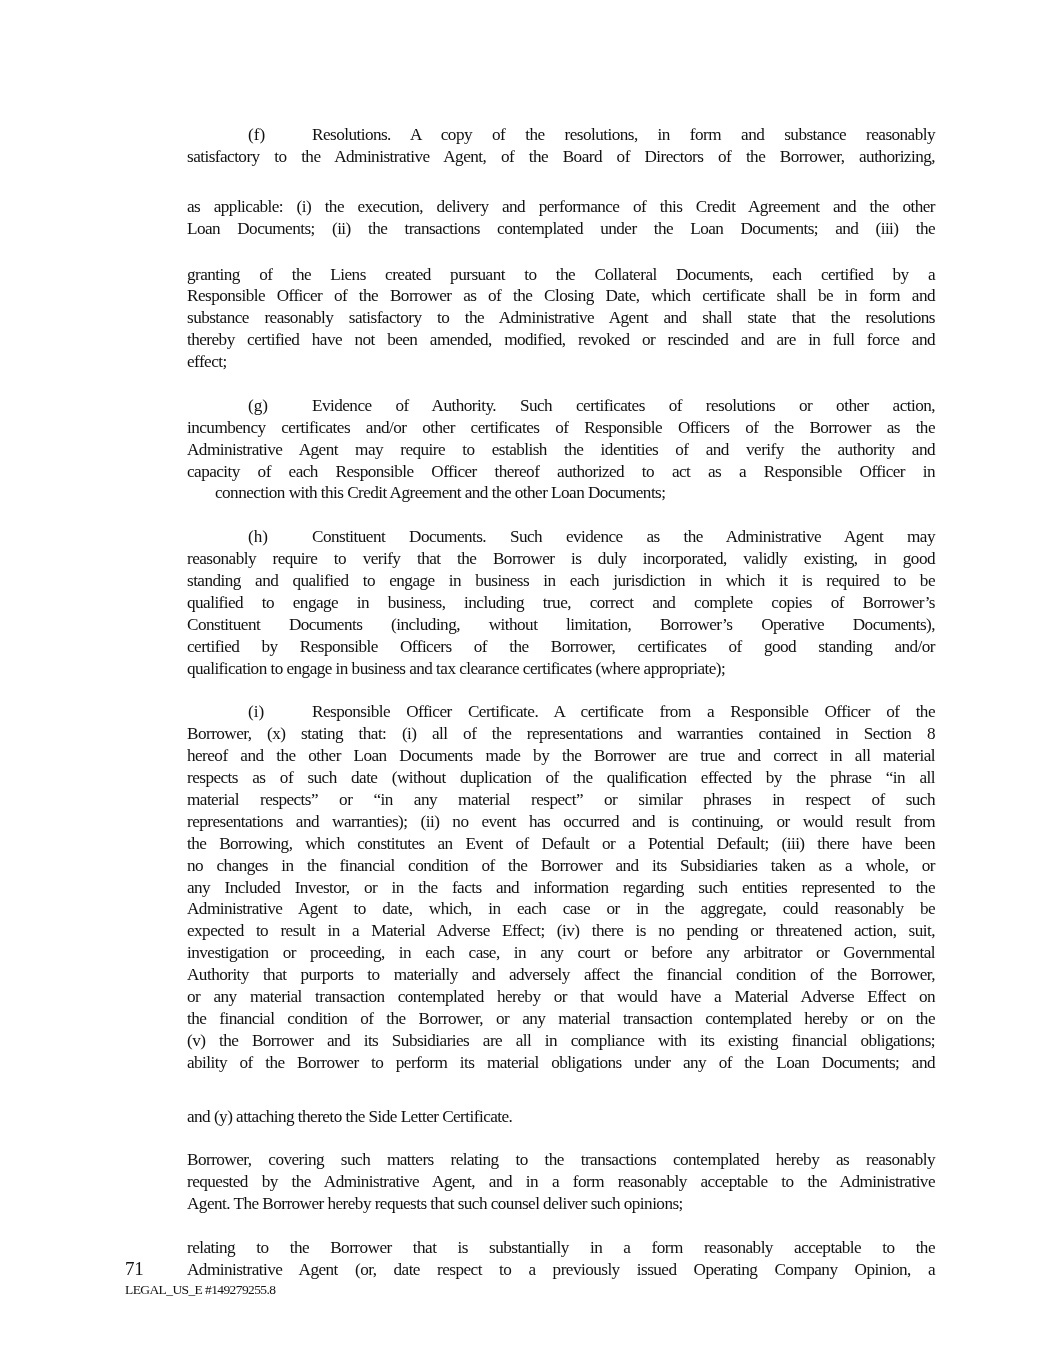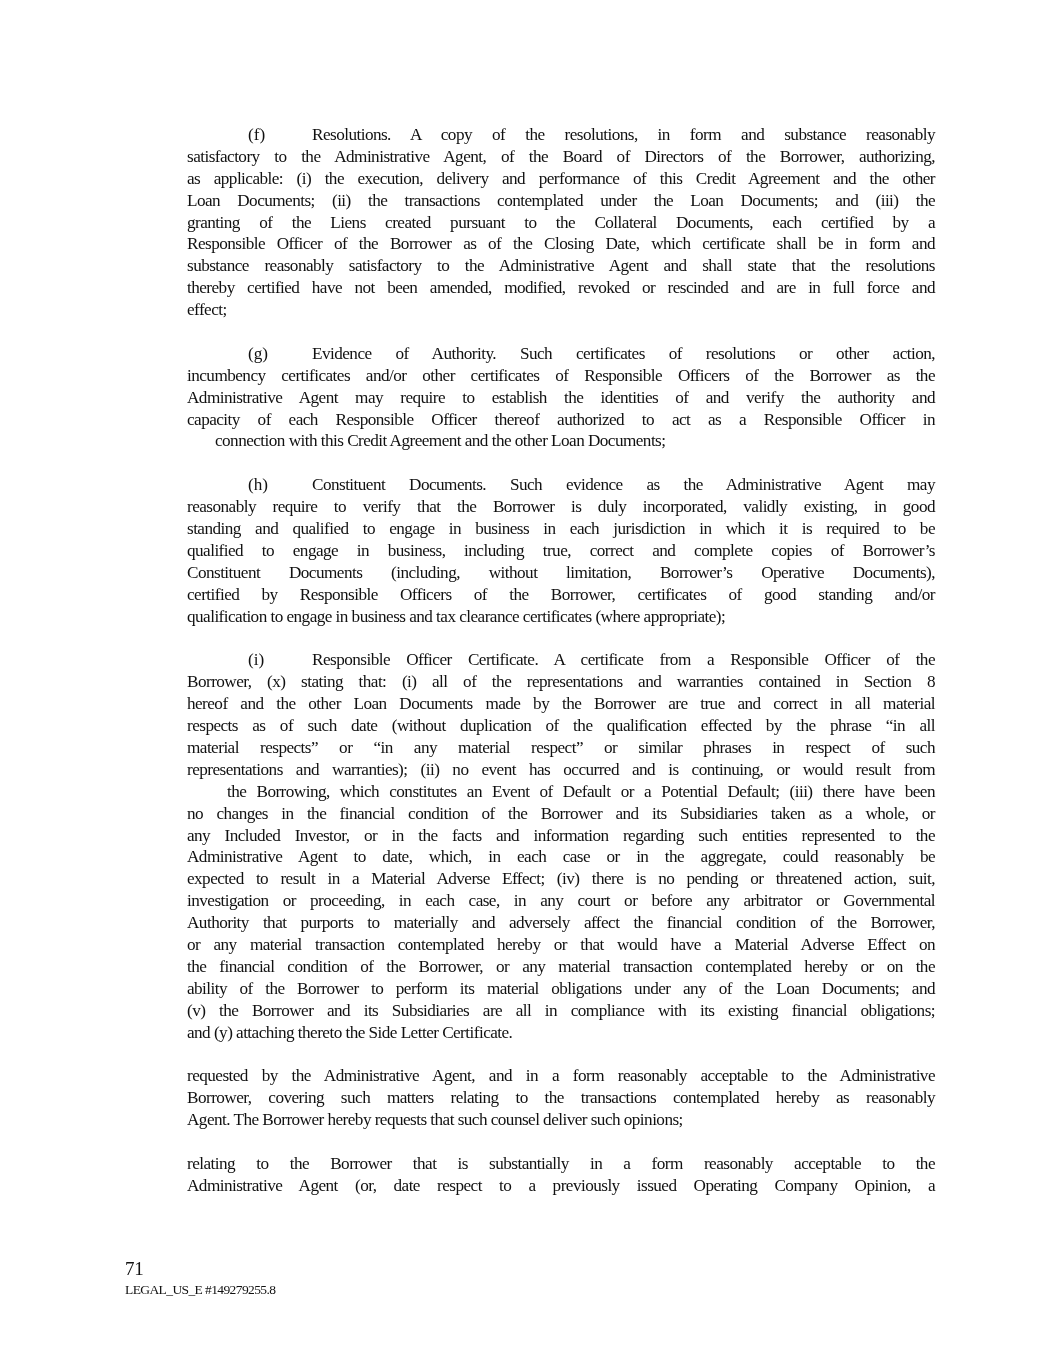--- a/index.html
+++ b/index.html
@@ -77,23 +77,23 @@
   </style>
 </head>
 <body>
 
 <div class="page">
   <div class="body-text">
 
     <div class="para">
       <span class="line first" style="display: block;"><span class="num">(f)</span><span>Resolutions.  A copy of the resolutions, in form and substance reasonably</span></span>
       <span class="line" style="display: block;">satisfactory to the Administrative Agent, of the Board of Directors of the Borrower, authorizing,</span>
-      <span class="line" style="display: block;">as applicable: (i) the execution, delivery and performance of this Credit Agreement and the other</span>
+      <span class="line" style="display: block; margin-top: 28px;">as applicable: (i) the execution, delivery and performance of this Credit Agreement and the other</span>
       <span class="line" style="display: block;">Loan Documents; (ii) the transactions contemplated under the Loan Documents; and (iii) the</span>
-      <span class="line" style="display: block;">granting of the Liens created pursuant to the Collateral Documents, each certified by a</span>
+      <span class="line" style="display: block; margin-top: 24px;">granting of the Liens created pursuant to the Collateral Documents, each certified by a</span>
       <span class="line" style="display: block;">Responsible Officer of the Borrower as of the Closing Date, which certificate shall be in form and</span>
       <span class="line" style="display: block;">substance reasonably satisfactory to the Administrative Agent and shall state that the resolutions</span>
       <span class="line" style="display: block;">thereby certified have not been amended, modified, revoked or rescinded and are in full force and</span>
       <span class="line last" style="display: block;">effect;</span>
     </div>
 
     <div class="para">
       <span class="line first" style="display: block;"><span class="num">(g)</span><span>Evidence of Authority.  Such certificates of resolutions or other action,</span></span>
       <span class="line" style="display: block;">incumbency certificates and/or other certificates of Responsible Officers of the Borrower as the</span>
       <span class="line" style="display: block;">Administrative Agent may require to establish the identities of and verify the authority and</span>
@@ -111,37 +111,37 @@
       <span class="line last" style="display: block;">qualification to engage in business and tax clearance certificates (where appropriate);</span>
     </div>
 
     <div class="para">
       <span class="line first" style="display: block;"><span class="num">(i)</span><span>Responsible Officer Certificate.  A certificate from a Responsible Officer of the</span></span>
       <span class="line" style="display: block;">Borrower, (x) stating that: (i) all of the representations and warranties contained in Section 8</span>
       <span class="line" style="display: block;">hereof and the other Loan Documents made by the Borrower are true and correct in all material</span>
       <span class="line" style="display: block;">respects as of such date (without duplication of the qualification effected by the phrase “in all</span>
       <span class="line" style="display: block;">material respects” or “in any material respect” or similar phrases in respect of such</span>
       <span class="line" style="display: block;">representations and warranties); (ii) no event has occurred and is continuing, or would result from</span>
-      <span class="line" style="display: block; margin-left: 40px;">the Borrowing, which constitutes an Event of Default or a Potential Default; (iii) there have been</span>
+      <span class="line" style="display: block;">the Borrowing, which constitutes an Event of Default or a Potential Default; (iii) there have been</span>
       <span class="line" style="display: block;">no changes in the financial condition of the Borrower and its Subsidiaries taken as a whole, or</span>
       <span class="line" style="display: block;">any Included Investor, or in the facts and information regarding such entities represented to the</span>
       <span class="line" style="display: block;">Administrative Agent to date, which, in each case or in the aggregate, could reasonably be</span>
       <span class="line" style="display: block;">expected to result in a Material Adverse Effect; (iv) there is no pending or threatened action, suit,</span>
       <span class="line" style="display: block;">investigation or proceeding, in each case, in any court or before any arbitrator or Governmental</span>
       <span class="line" style="display: block;">Authority that purports to materially and adversely affect the financial condition of the Borrower,</span>
       <span class="line" style="display: block;">or any material transaction contemplated hereby or that would have a Material Adverse Effect on</span>
       <span class="line" style="display: block;">the financial condition of the Borrower, or any material transaction contemplated hereby or on the</span>
+      <span class="line" style="display: block;">(v) the Borrower and its Subsidiaries are all in compliance with its existing financial obligations;</span>
       <span class="line" style="display: block;">ability of the Borrower to perform its material obligations under any of the Loan Documents; and</span>
-      <span class="line" style="display: block;">(v) the Borrower and its Subsidiaries are all in compliance with its existing financial obligations;</span>
-      <span class="line last" style="display: block;">and (y) attaching thereto the Side Letter Certificate.</span>
+      <span class="line last" style="display: block; margin-top: 32px;">and (y) attaching thereto the Side Letter Certificate.</span>
     </div>
 
     <div class="para">
+      <span class="line" style="display: block;">Borrower, covering such matters relating to the transactions contemplated hereby as reasonably</span>
       <span class="line" style="display: block;">requested by the Administrative Agent, and in a form reasonably acceptable to the Administrative</span>
-      <span class="line" style="display: block;">Borrower, covering such matters relating to the transactions contemplated hereby as reasonably</span>
       <span class="line last" style="display: block;">Agent.  The Borrower hereby requests that such counsel deliver such opinions;</span>
     </div>
 
     <div class="para">
       <span class="line" style="display: block;">relating to the Borrower that is substantially in a form reasonably acceptable to the</span>
       <span class="line" style="display: block;">Administrative Agent (or, date respect to a previously issued Operating Company Opinion, a</span>
     </div>
 
   </div>
 

